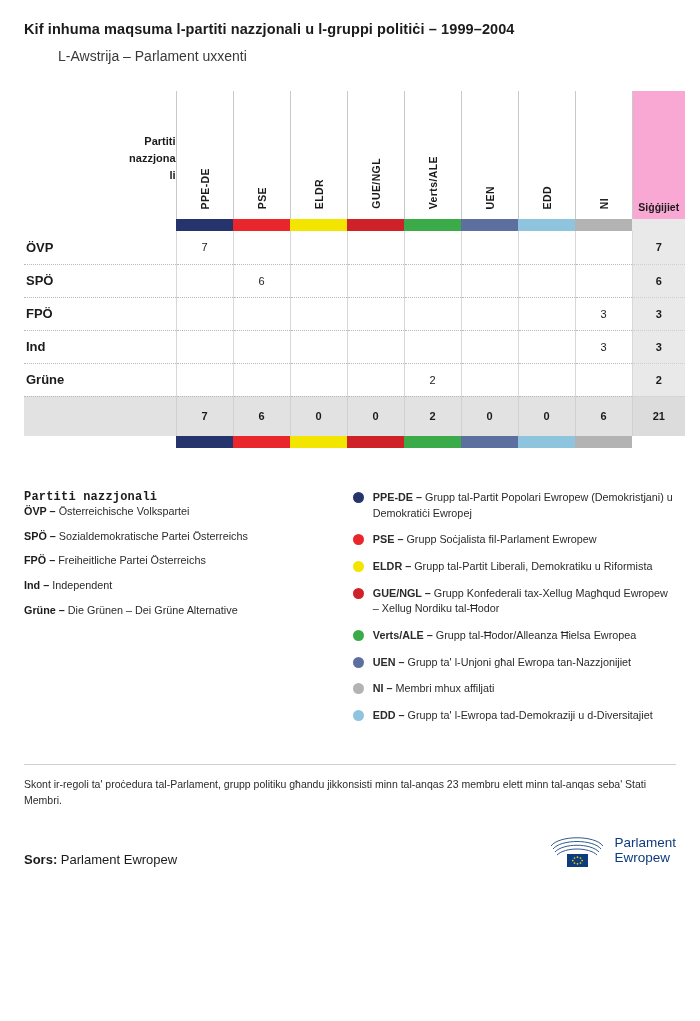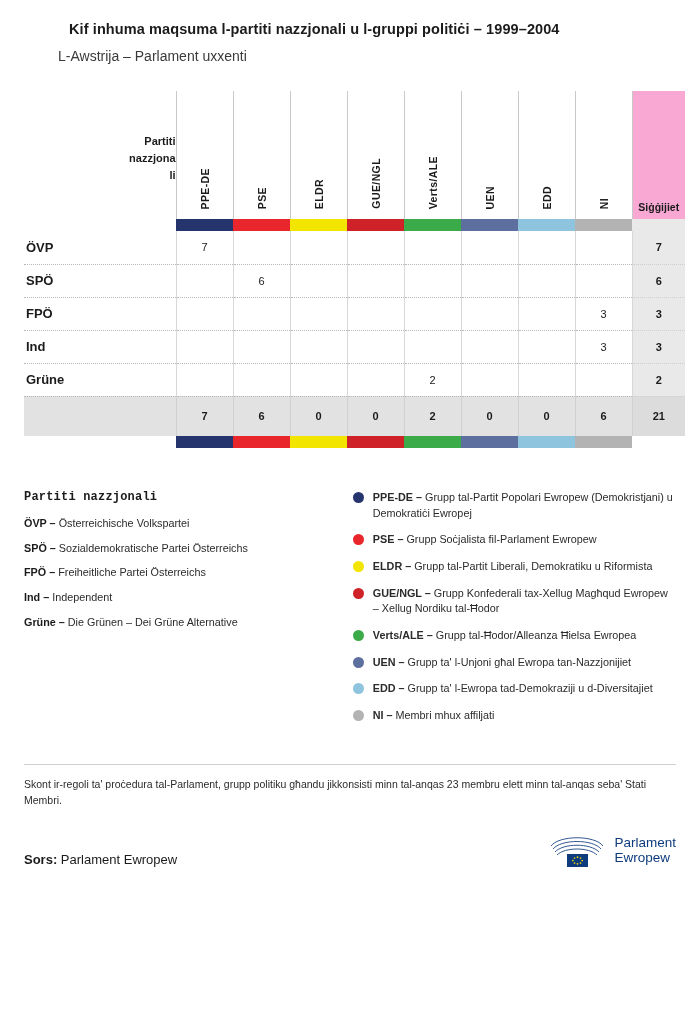--- a/index.html
+++ b/index.html
@@ -15,21 +15,20 @@
   .page { position: relative; width: 700px; padding: 0; }
 
   
   .title {
     font-size: 14.5px;
     font-weight: bold;
     color: #1b1b1b;
     padding: 20px 24px 0 24px;
     letter-spacing: 0.1px;
     line-height: 1.3;
-    margin-left: 45px;
   }
   .subtitle {
     font-size: 14px;
     font-weight: normal;
     color: #3a3a3a;
     padding: 8px 24px 0 26px;
     line-height: 1.3;
     margin-left: 32px;
   }
 
@@ -141,21 +140,21 @@
     display: flex;
     padding: 42px 24px 0 24px;
     gap: 18px;
   }
   .legend-col { width: 50%; }
   .legend-col.right { width: 52%; }
   .legend-title {
     font-size: 12px;
     font-weight: bold;
     color: #1b1b1b;
-    margin-bottom: 12px;
+    margin-bottom: 0;
   }
   .legend-title.mono { font-family: "Liberation Mono", monospace; letter-spacing: 0.2px;}
   .lrow {
     font-size: 10.8px;
     line-height: 1.45;
     margin-bottom: 9px;
     color: #2b2b2b;
   }
   .lrow b { color: #1b1b1b; }
   .lrow-dot {
@@ -420,28 +419,28 @@
         <span class="dot" id="d4" style="background: rgb(59, 171, 74);"></span>
         <span><b>Verts/ALE –</b>
         <span>Grupp tal-Ħodor/Alleanza Ħielsa Ewropea</span></span>
       </div>
       <div class="lrow-dot">
         <span class="dot" id="d5" style="background: rgb(93, 111, 158);"></span>
         <span><b>UEN –</b>
         <span>Grupp ta' l-Unjoni għal Ewropa tan-Nazzjonijiet</span></span>
       </div>
       <div class="lrow-dot">
+        <span class="dot" id="d7" style="background: rgb(179, 179, 179);"></span>
+        <span><b>NI –</b>
+        <span>Membri mhux affiljati</span></span>
+      </div>
+      <div class="lrow-dot">
         <span class="dot" id="d6" style="background: rgb(143, 196, 222);"></span>
         <span><b>EDD –</b>
         <span>Grupp ta' l-Ewropa tad-Demokraziji u d-Diversitajiet</span></span>
-      </div>
-      <div class="lrow-dot">
-        <span class="dot" id="d7" style="background: rgb(179, 179, 179);"></span>
-        <span><b>NI –</b>
-        <span>Membri mhux affiljati</span></span>
       </div>
     </div>
   </div>
 
   <div class="rule"></div>
   <div class="note">Skont ir-regoli ta' proċedura tal-Parlament, grupp politiku għandu jikkonsisti minn tal-anqas 23 membru elett minn tal-anqas seba' Stati Membri.</div>
 
   <div class="footer">
     <div class="source">
       <b>Sors:</b>

